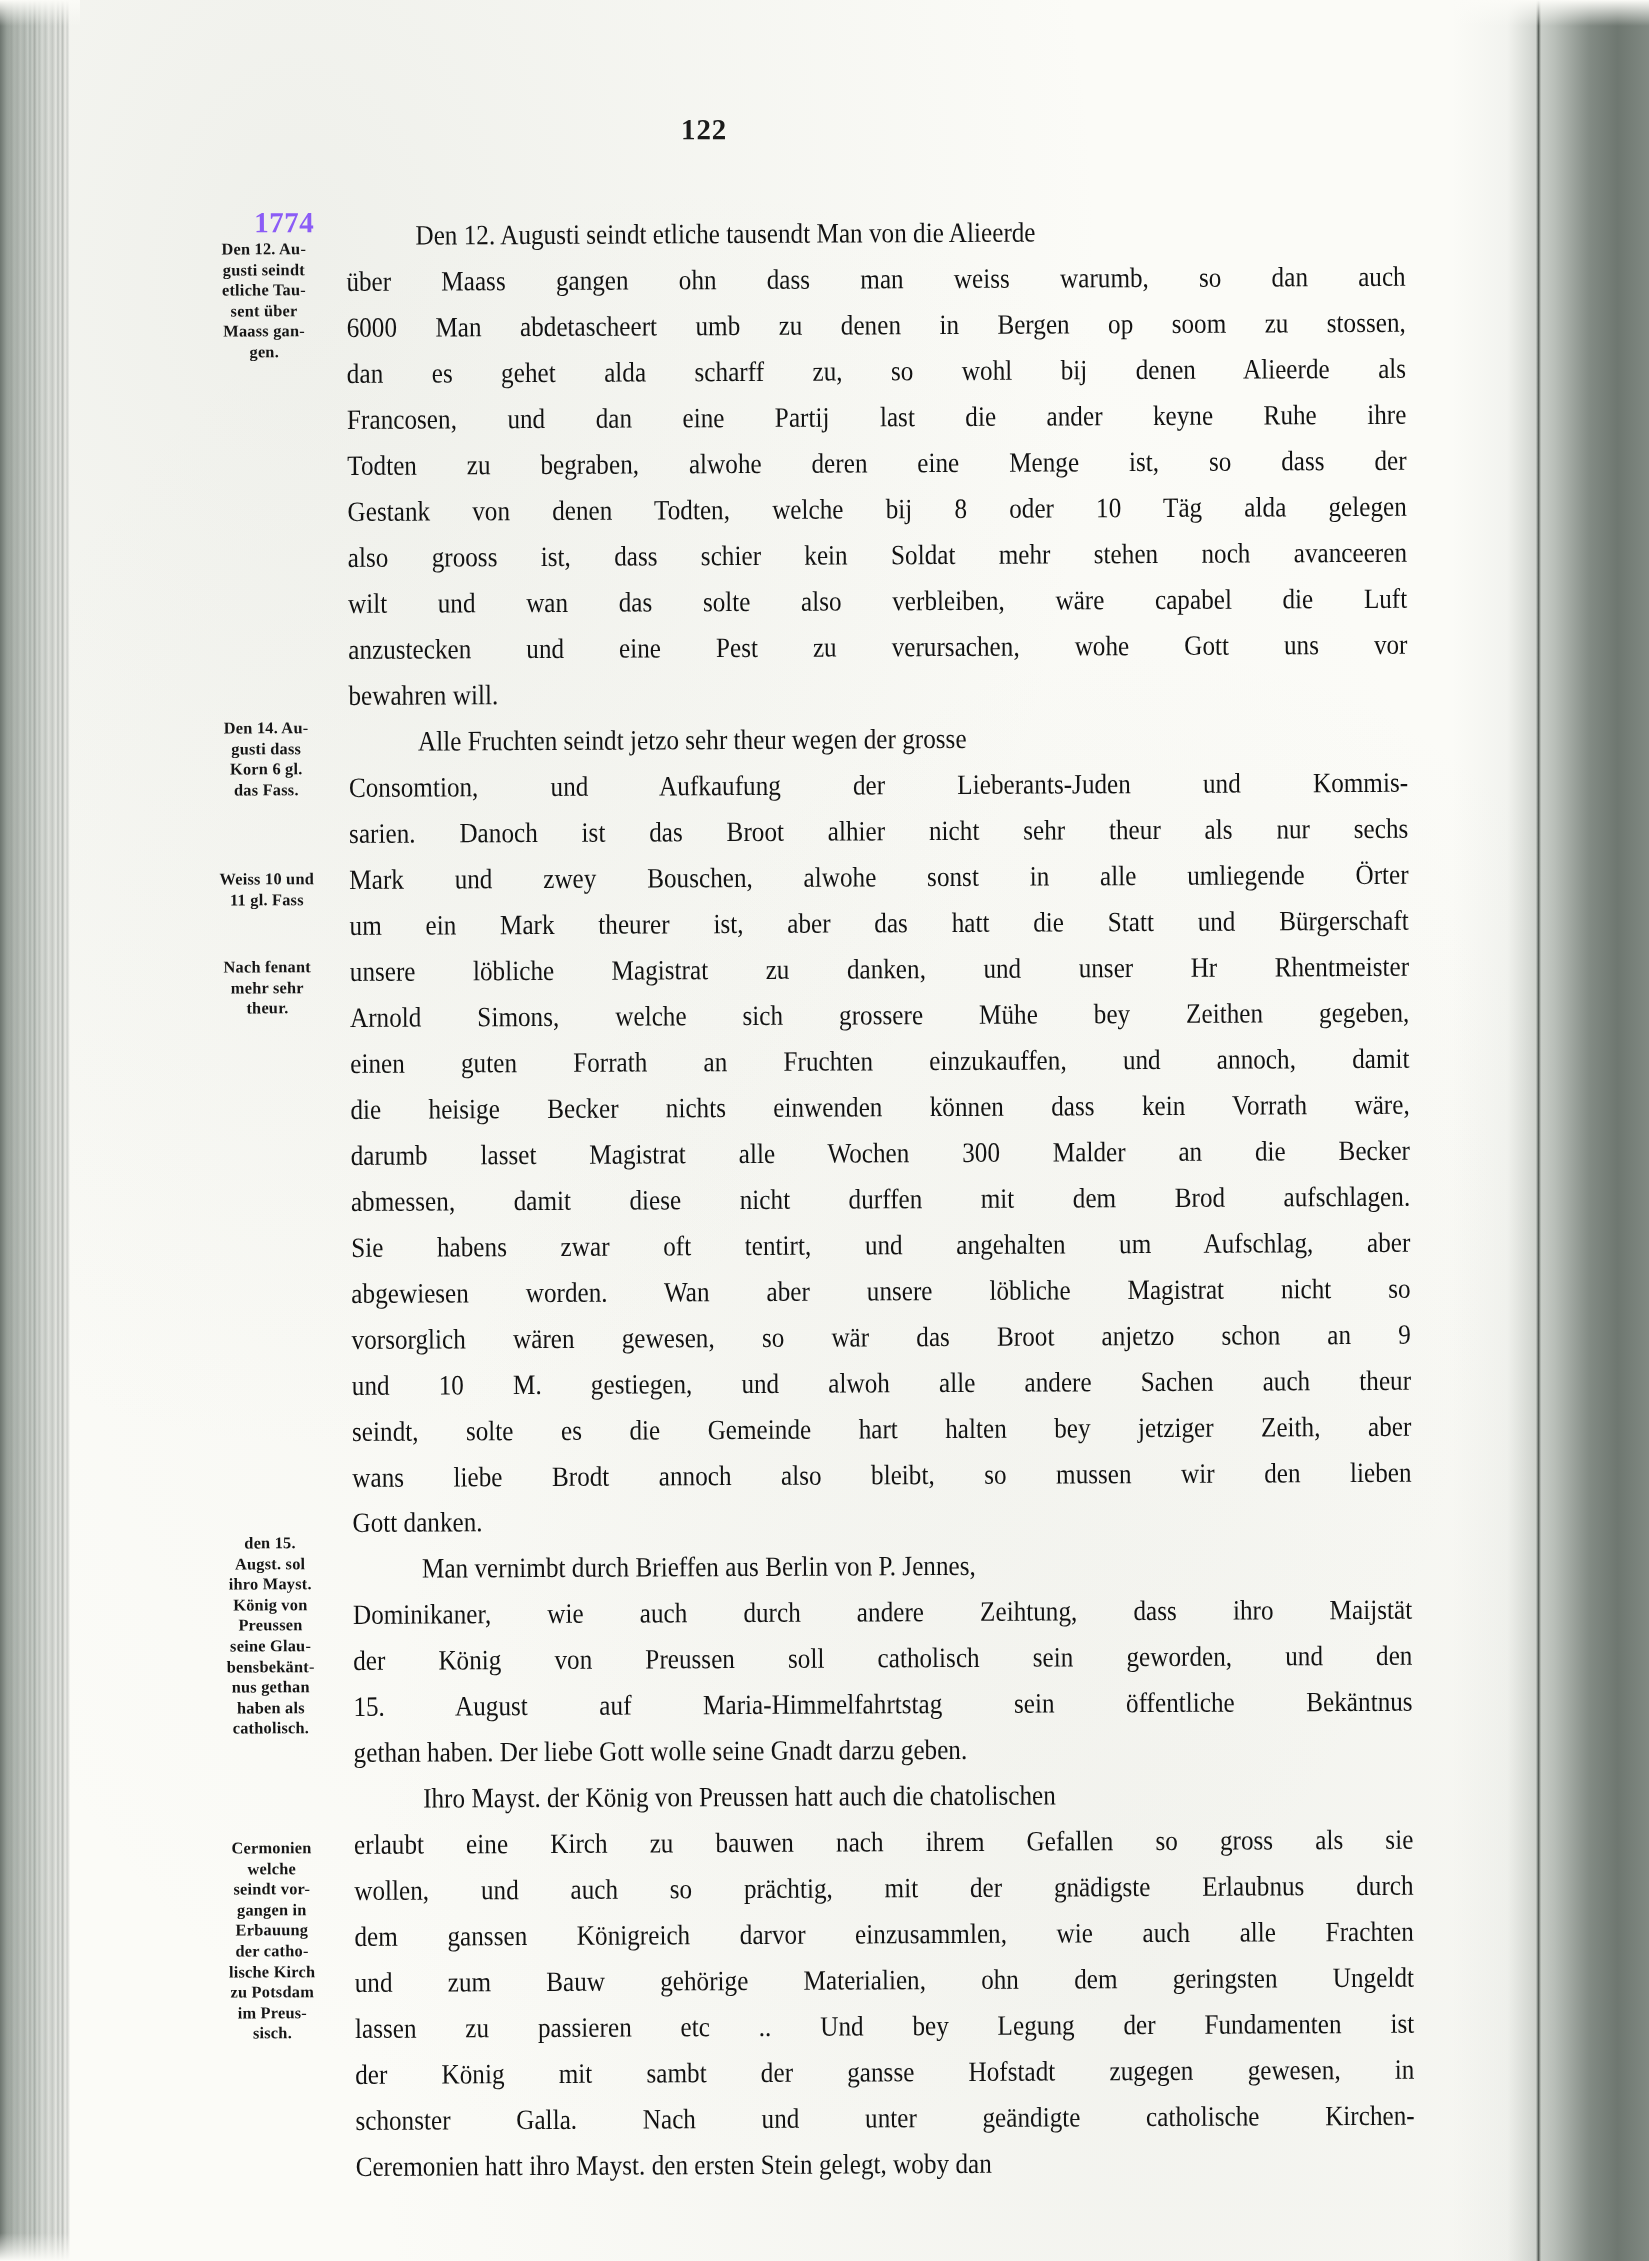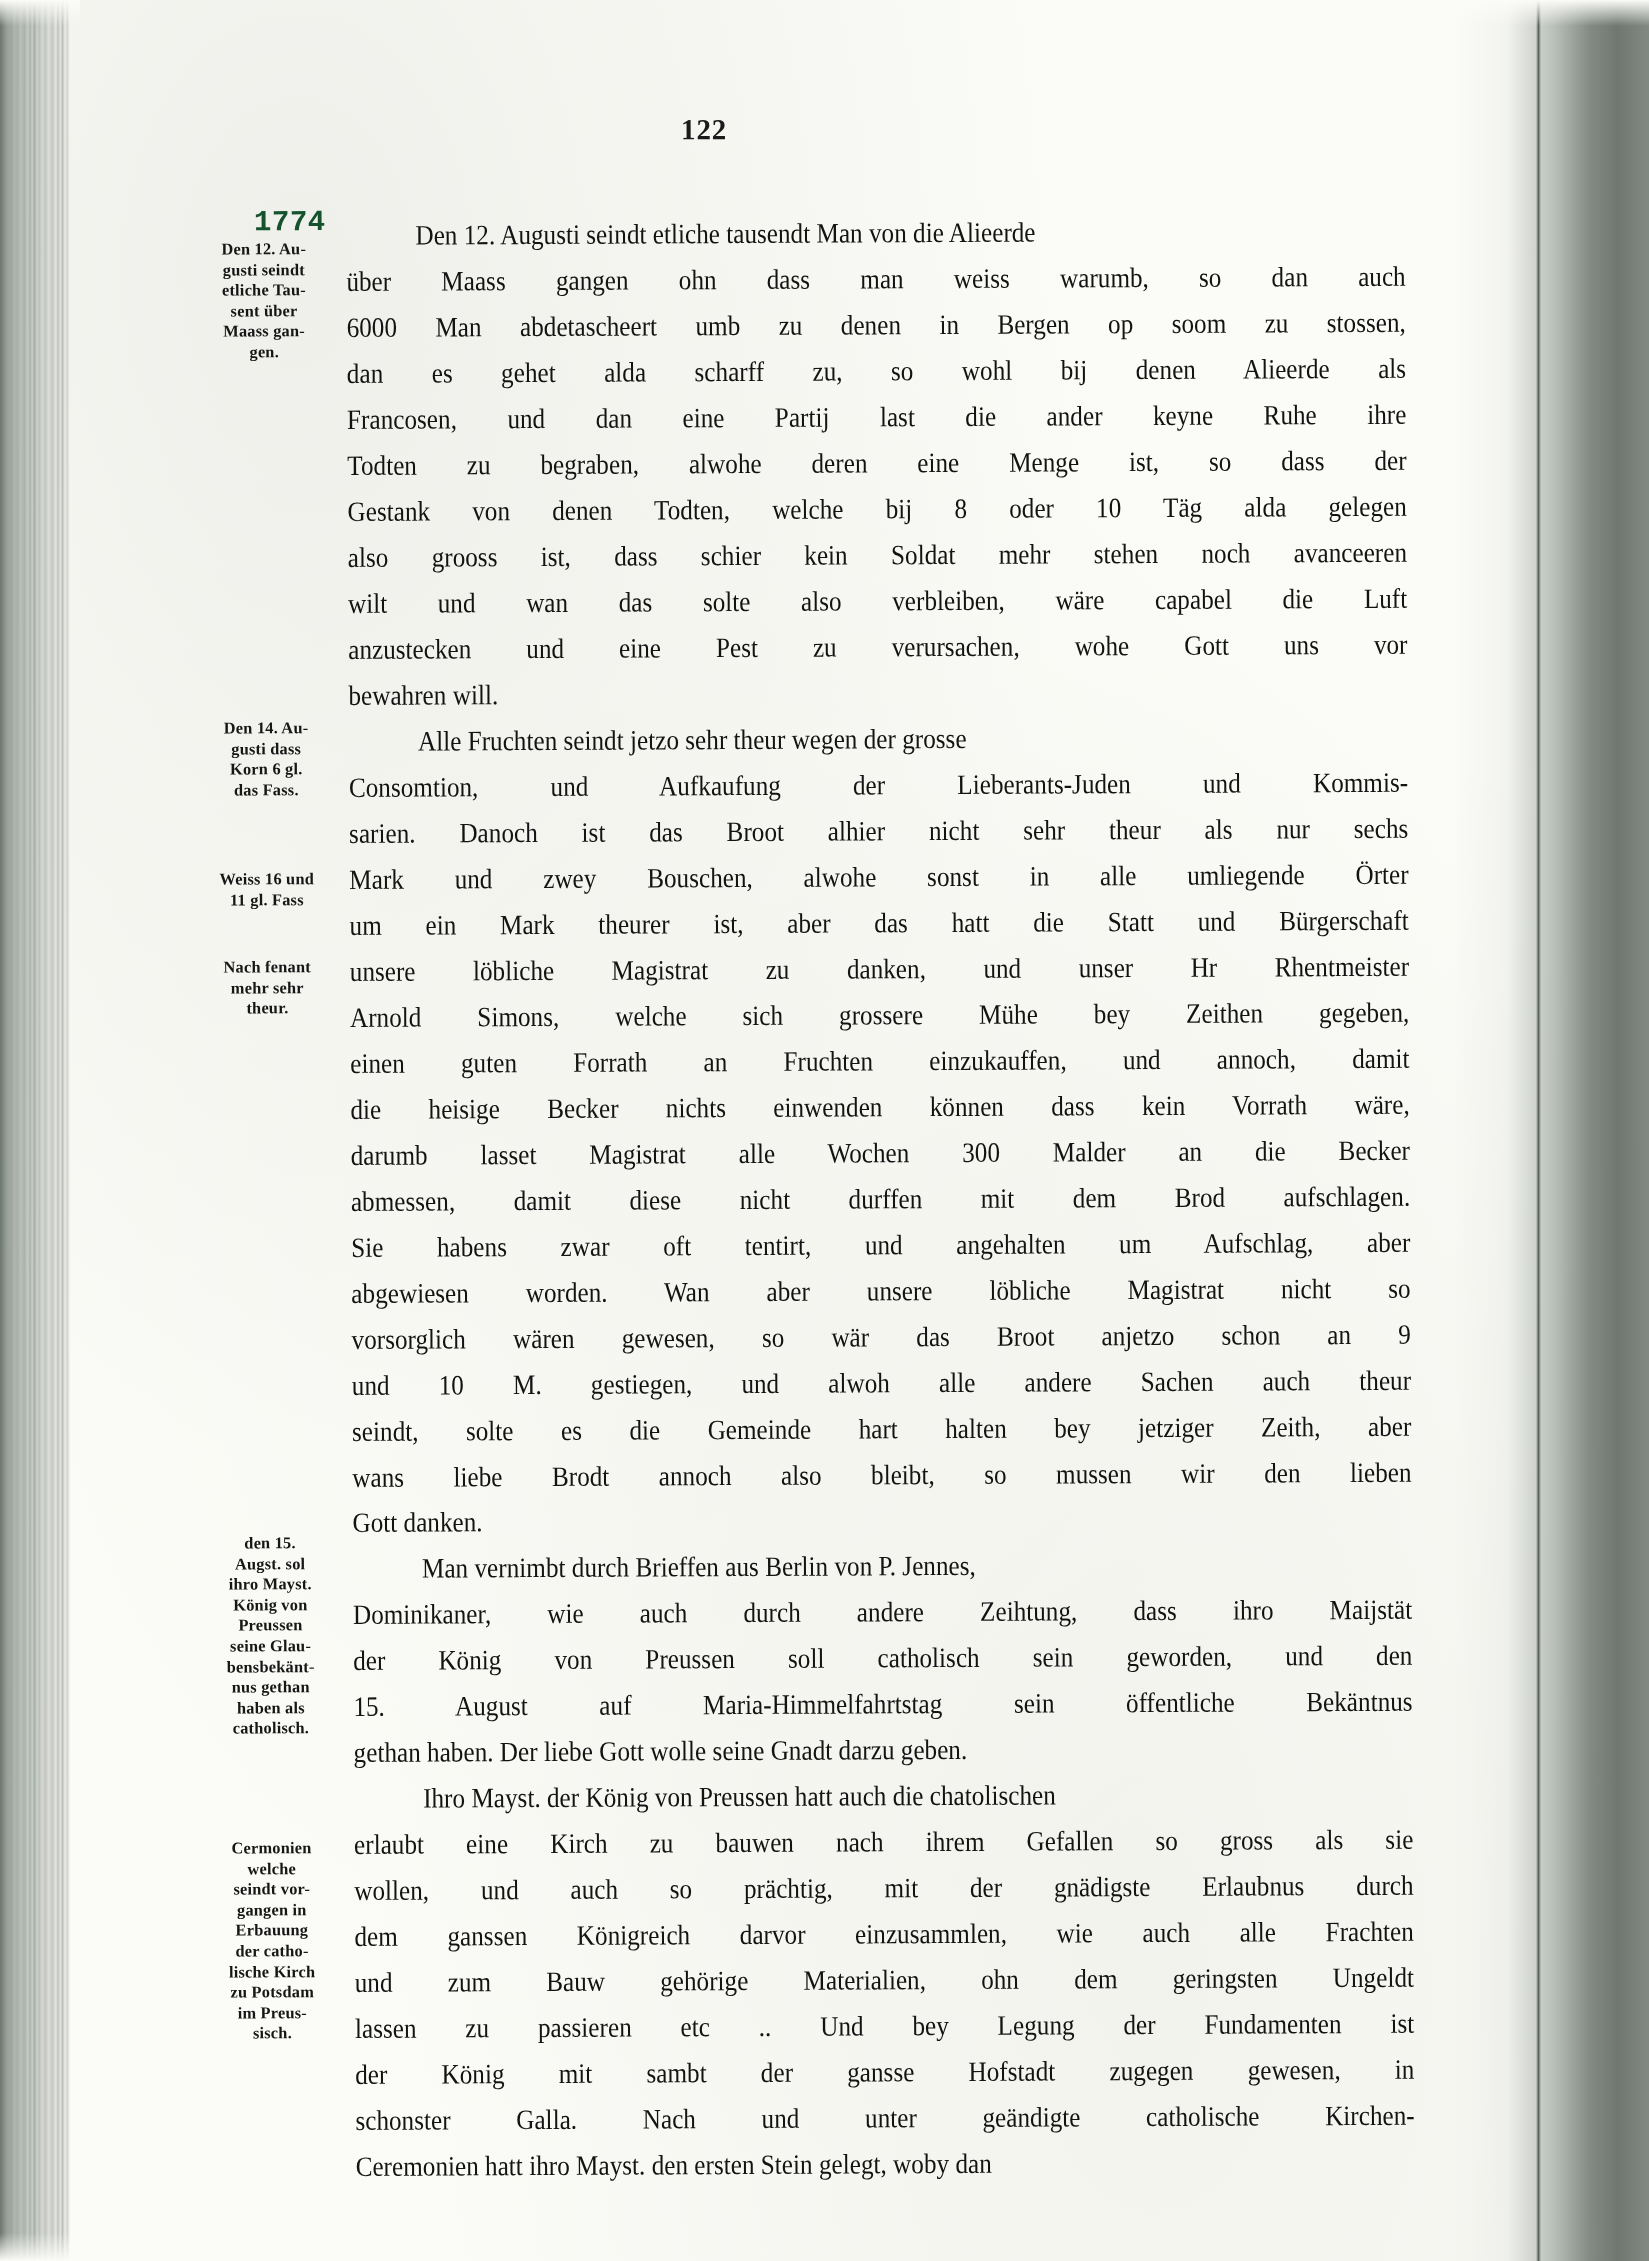--- a/index.html
+++ b/index.html
@@ -123,22 +123,22 @@
     color: #1b1b1b;
   }
 
   .year-marker {
     position: absolute;
     left: 253px;
     top: 204px;
     font-size: 29px;
     font-weight: 700;
     letter-spacing: 0.5px;
-    font-family: Liberation Mono, monospace;
-    color: #14532d;
+    font-family: Liberation Serif, serif;
+    color: #8b5cf6;
   }
 
   
   .margin-col {
     position: absolute;
     left: 185px;
     top: 0;
     width: 155px;
   }
   .margin-note {
@@ -212,21 +212,21 @@
         <div class="margin-note" style="top: 237px;">Den 12. Au-
 gusti seindt
 etliche Tau-
 sent über
 Maass gan-
 gen.</div>
         <div class="margin-note" style="top: 716px;">Den 14. Au-
 gusti dass
 Korn 6 gl.
 das Fass.</div>
-        <div class="margin-note" style="top: 867px;">Weiss 16 und
+        <div class="margin-note" style="top: 867px;">Weiss 10 und
 11 gl. Fass</div>
         <div class="margin-note" style="top: 955px;">Nach fenant
 mehr sehr
 theur.</div>
         <div class="margin-note" style="top: 1531px;">den 15.
 Augst. sol
 ihro Mayst.
 König von
 Preussen
 seine Glau-

